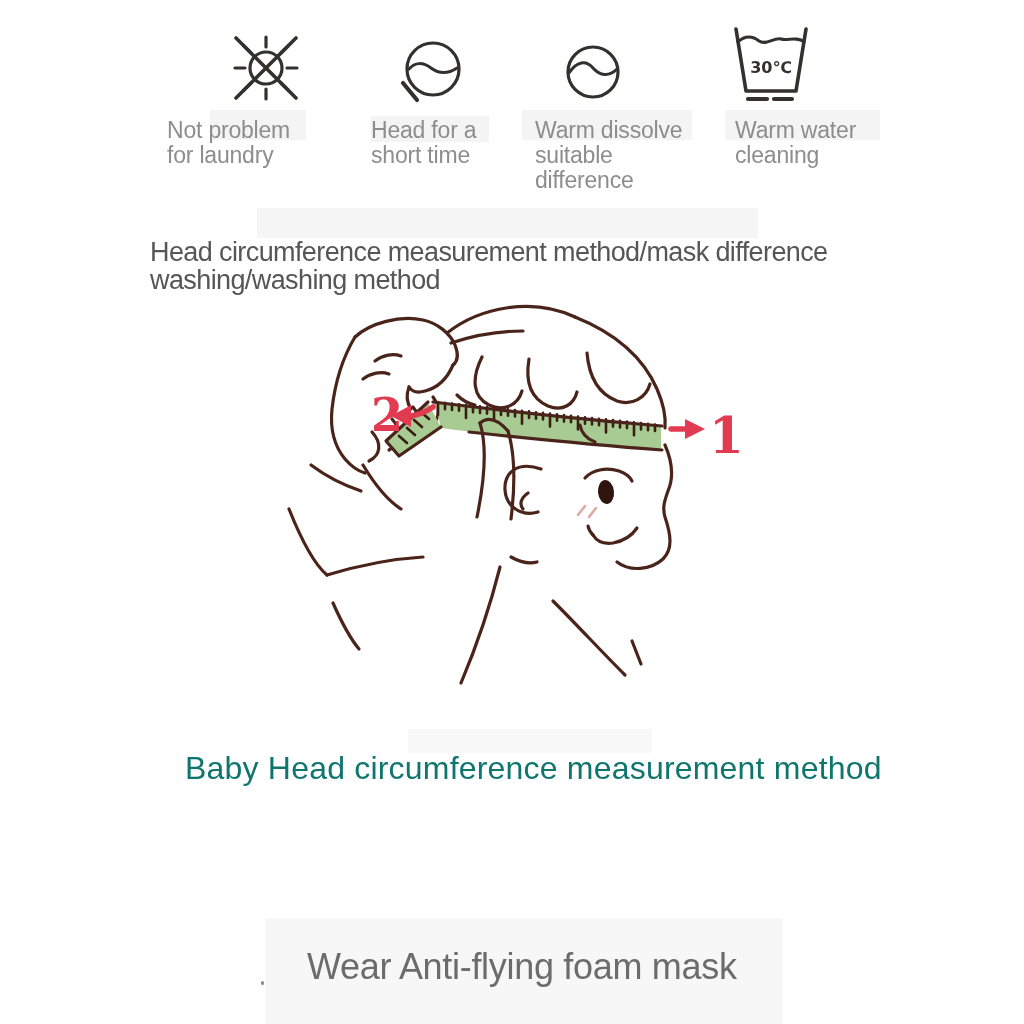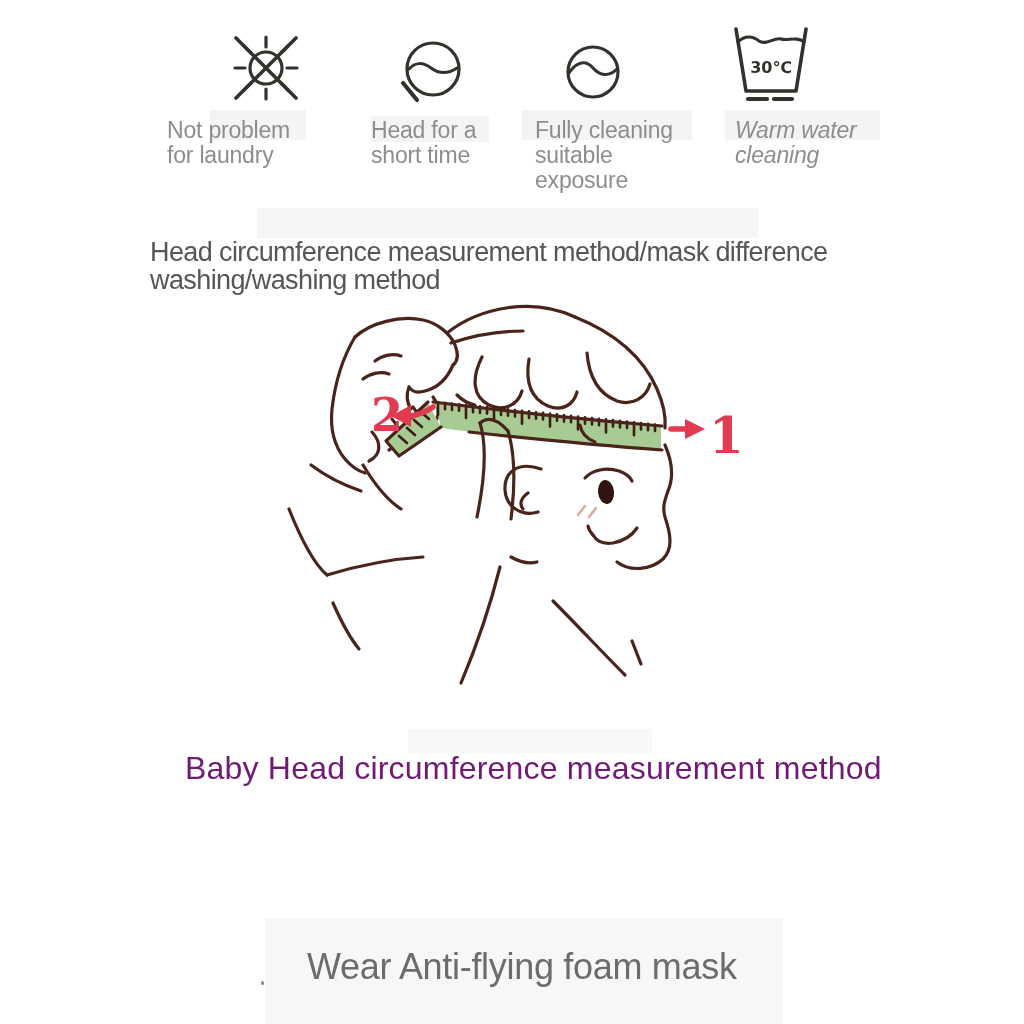--- a/index.html
+++ b/index.html
@@ -30,21 +30,21 @@
   .sketch{fill:none;stroke:#4a241a;stroke-width:3.2;stroke-linecap:round;stroke-linejoin:round;}
   .tick{fill:none;stroke:#3a1d13;stroke-width:2.6;stroke-linecap:round;}
   .redline{fill:none;stroke:#e23a50;stroke-width:5.5;stroke-linecap:round;}
   .redfill{fill:#e23a50;}
   .marker{
     font-family:"DejaVu Serif",serif;font-weight:bold;fill:#e23a50;
   }
   
   #caption-box{left:408px;top:729px;width:244px;height:24px;background:#f8f8f8;}
   #caption{
-    left:185px;top:750px;font-size:32px;color:#701a75;letter-spacing:0.2px;white-space:nowrap;
+    left:185px;top:750px;font-size:32px;color:#0f766e;letter-spacing:0.2px;white-space:nowrap;
   }
   
   #footer-panel{left:265px;top:918px;width:518px;height:106px;background:#f7f7f7;}
   #footer-title{
     left:307px;top:946px;font-size:36px;color:#6c6c6c;letter-spacing:-0.3px;white-space:nowrap;
   }
   #speck{left:261px;top:981px;width:3px;height:4px;background:#8a8a8a;border-radius:2px;}
 </style>
 </head>
 <body>
@@ -82,25 +82,25 @@
 
   <div class="care-label" style="left:167px;">
     <div>Not problem</div>
     <div>for laundry</div>
   </div>
   <div class="care-label" style="left:371px;">
     <div>Head for a</div>
     <div>short time</div>
   </div>
   <div class="care-label" style="left:535px;">
-    <div>Fully cleaning</div>
+    <div>Warm dissolve</div>
     <div>suitable</div>
-    <div>exposure</div>
+    <div>difference</div>
   </div>
-  <div class="care-label" style="left:735px;font-style:italic;">
+  <div class="care-label" style="left:735px;">
     <div>Warm water</div>
     <div>cleaning</div>
   </div>
 
   <div class="abs" id="heading-box"></div>
   <div class="abs" id="heading">
     <div>Head circumference measurement method/mask difference</div>
     <div>washing/washing method</div>
   </div>
 

